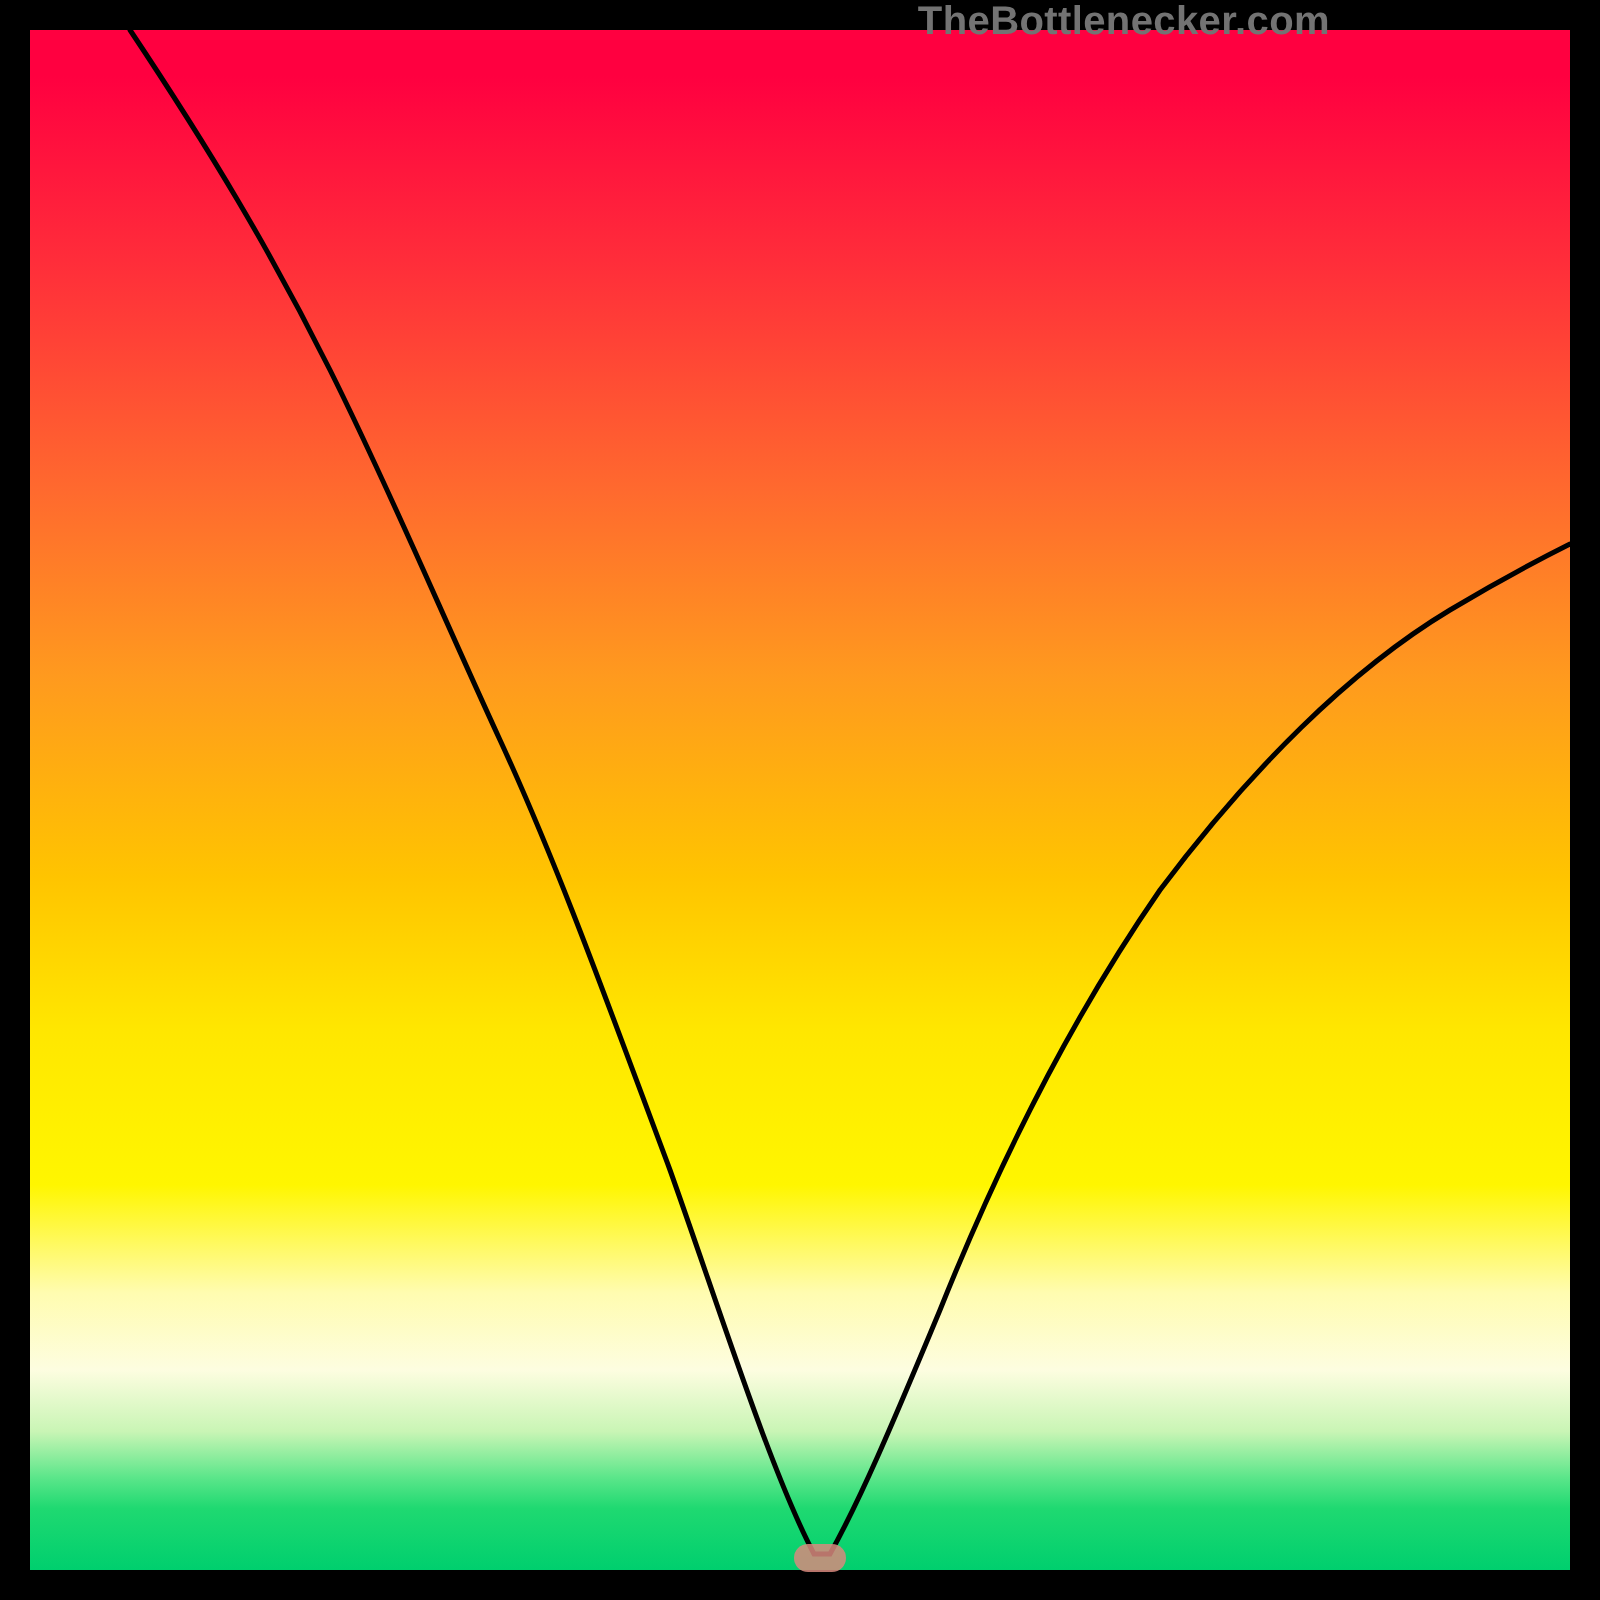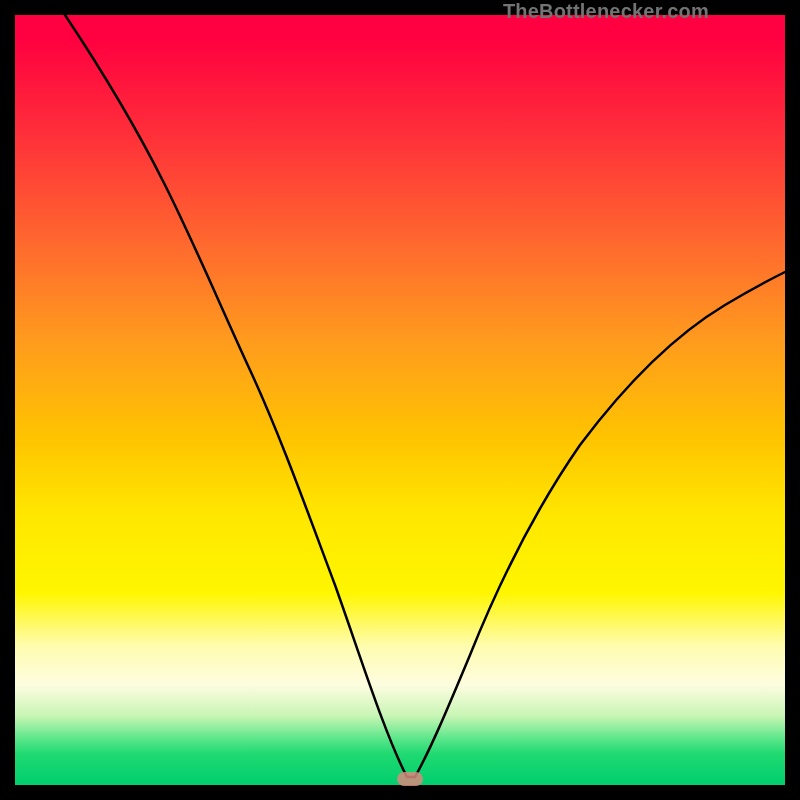--- a/index.html
+++ b/index.html
@@ -8,21 +8,20 @@
     width: 800px;
     height: 800px;
     background: #000;
     overflow: hidden;
   }
   .stage {
     position: relative;
     width: 672px;
     height: 800px;
     background: #000;
-    padding-left: 44px;
   }
   .plot {
     position: absolute;
     left: 15px;
     top: 15px;
     width: 770px;
     height: 770px;
   }
   .gradient {
     position: absolute;

